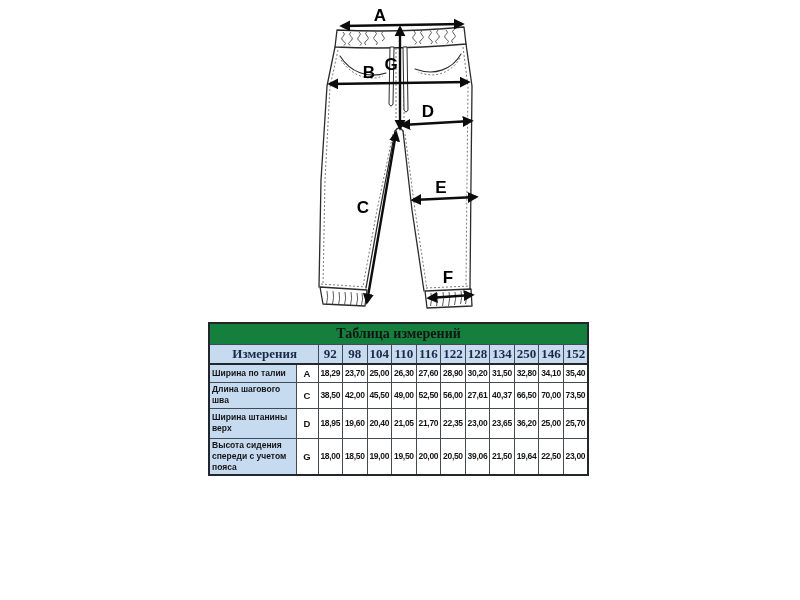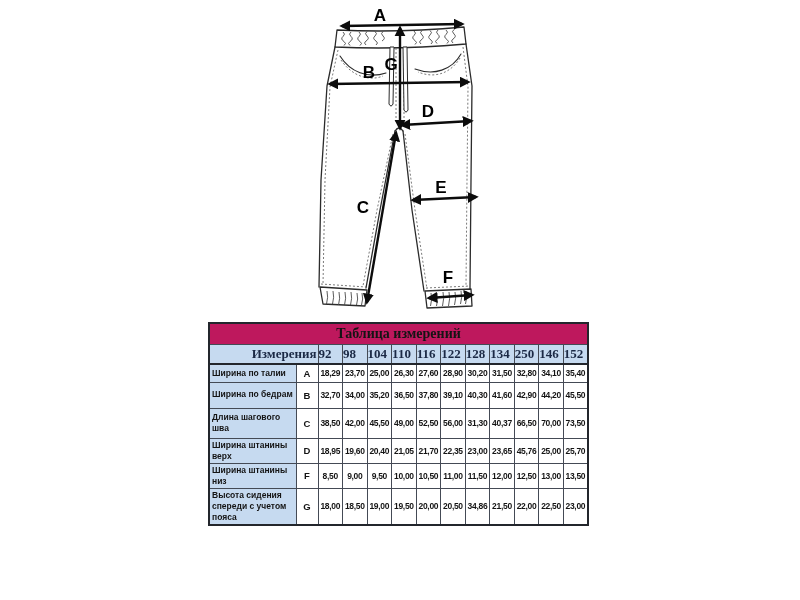--- a/index.html
+++ b/index.html
@@ -12,31 +12,31 @@
     position:absolute;left:208px;top:322px;width:381px;
     border-collapse:collapse;table-layout:fixed;
     border:2px solid #23262c;
   }
   .size-table td{
     border:1px solid #444a55;
     overflow:hidden;vertical-align:middle;
     color:#141414;
   }
   .title-cell{
-    background:#be185d;color:#1b2945;
+    background:#15803d;color:#1b2945;
     font-family:"Liberation Serif",serif;font-weight:bold;font-size:14px;
     text-align:center;height:18px;
   }
   .header-row td{
     background:#c6daf0;color:#1b2945;
     font-family:"Liberation Serif",serif;font-weight:bold;font-size:13px;
     border-bottom:2px solid #23262c;height:16px;
   }
-  .hdr-label{text-align:right;padding-left:3px;}
-  .size-cell{text-align:left;padding:0;}
+  .hdr-label{text-align:center;padding-left:3px;}
+  .size-cell{text-align:center;padding:0;}
   .row-name{
     background:#c6daf0;font-size:8.5px;font-weight:bold;
     padding:1px 2px;line-height:1.3;text-align:left;
   }
   .row-letter{font-size:9.5px;font-weight:bold;text-align:center;padding:0;}
   .value-cell{font-size:8.5px;font-weight:bold;text-align:center;padding:0;letter-spacing:-0.3px;}
   tbody tr:nth-child(1){height:18px}
   tbody tr:nth-child(2){height:26px}
   tbody tr:nth-child(3){height:30px}
   tbody tr:nth-child(4){height:25px}
@@ -189,90 +189,60 @@
           <td class="value-cell">26,30</td>
           <td class="value-cell">27,60</td>
           <td class="value-cell">28,90</td>
           <td class="value-cell">30,20</td>
           <td class="value-cell">31,50</td>
           <td class="value-cell">32,80</td>
           <td class="value-cell">34,10</td>
           <td class="value-cell">35,40</td>
         </tr>
         <tr>
-          <td class="row-name">Ширина по бедрам</td>
-          <td class="row-letter">B</td>
-          <td class="value-cell">32,70</td>
-          <td class="value-cell">34,00</td>
-          <td class="value-cell">35,20</td>
-          <td class="value-cell">36,50</td>
-          <td class="value-cell">37,80</td>
-          <td class="value-cell">39,10</td>
-          <td class="value-cell">40,30</td>
-          <td class="value-cell">41,60</td>
-          <td class="value-cell">42,90</td>
-          <td class="value-cell">44,20</td>
-          <td class="value-cell">45,50</td>
-        </tr>
-        <tr>
           <td class="row-name">Длина шагового шва</td>
           <td class="row-letter">C</td>
           <td class="value-cell">38,50</td>
           <td class="value-cell">42,00</td>
           <td class="value-cell">45,50</td>
           <td class="value-cell">49,00</td>
           <td class="value-cell">52,50</td>
           <td class="value-cell">56,00</td>
-          <td class="value-cell">31,30</td>
+          <td class="value-cell">27,61</td>
           <td class="value-cell">40,37</td>
           <td class="value-cell">66,50</td>
           <td class="value-cell">70,00</td>
           <td class="value-cell">73,50</td>
         </tr>
         <tr>
           <td class="row-name">Ширина штанины верх</td>
           <td class="row-letter">D</td>
           <td class="value-cell">18,95</td>
           <td class="value-cell">19,60</td>
           <td class="value-cell">20,40</td>
           <td class="value-cell">21,05</td>
           <td class="value-cell">21,70</td>
           <td class="value-cell">22,35</td>
           <td class="value-cell">23,00</td>
           <td class="value-cell">23,65</td>
-          <td class="value-cell">45,76</td>
+          <td class="value-cell">36,20</td>
           <td class="value-cell">25,00</td>
           <td class="value-cell">25,70</td>
-        </tr>
-        <tr>
-          <td class="row-name">Ширина штанины низ</td>
-          <td class="row-letter">F</td>
-          <td class="value-cell">8,50</td>
-          <td class="value-cell">9,00</td>
-          <td class="value-cell">9,50</td>
-          <td class="value-cell">10,00</td>
-          <td class="value-cell">10,50</td>
-          <td class="value-cell">11,00</td>
-          <td class="value-cell">11,50</td>
-          <td class="value-cell">12,00</td>
-          <td class="value-cell">12,50</td>
-          <td class="value-cell">13,00</td>
-          <td class="value-cell">13,50</td>
         </tr>
         <tr>
           <td class="row-name">Высота сидения спереди с учетом пояса</td>
           <td class="row-letter">G</td>
           <td class="value-cell">18,00</td>
           <td class="value-cell">18,50</td>
           <td class="value-cell">19,00</td>
           <td class="value-cell">19,50</td>
           <td class="value-cell">20,00</td>
           <td class="value-cell">20,50</td>
-          <td class="value-cell">34,86</td>
+          <td class="value-cell">39,06</td>
           <td class="value-cell">21,50</td>
-          <td class="value-cell">22,00</td>
+          <td class="value-cell">19,64</td>
           <td class="value-cell">22,50</td>
           <td class="value-cell">23,00</td>
         </tr>
       </tbody>
   </table>
 
 </div>
 
 </body></html>

